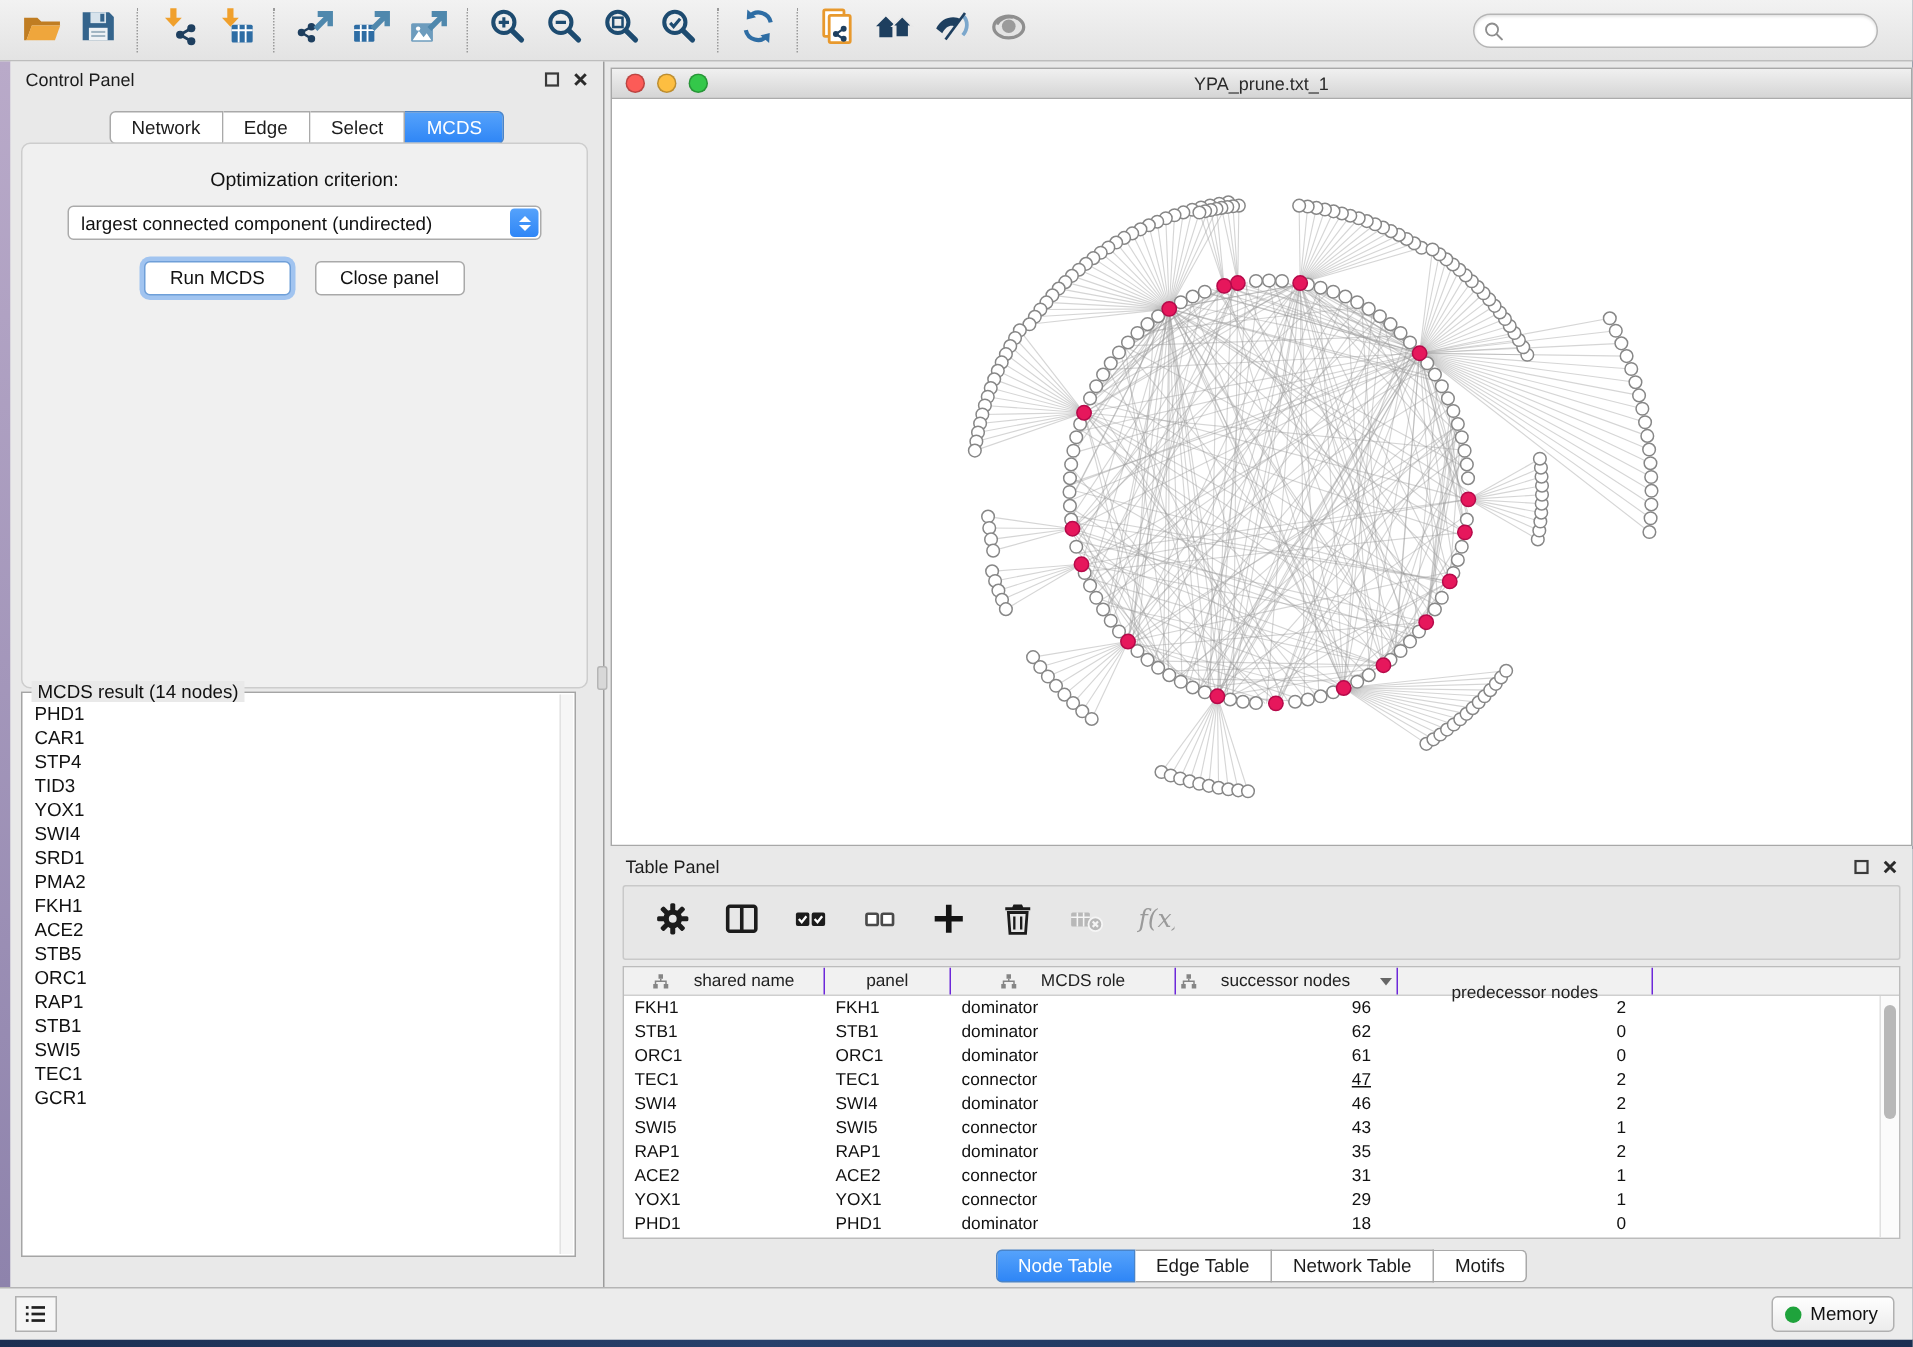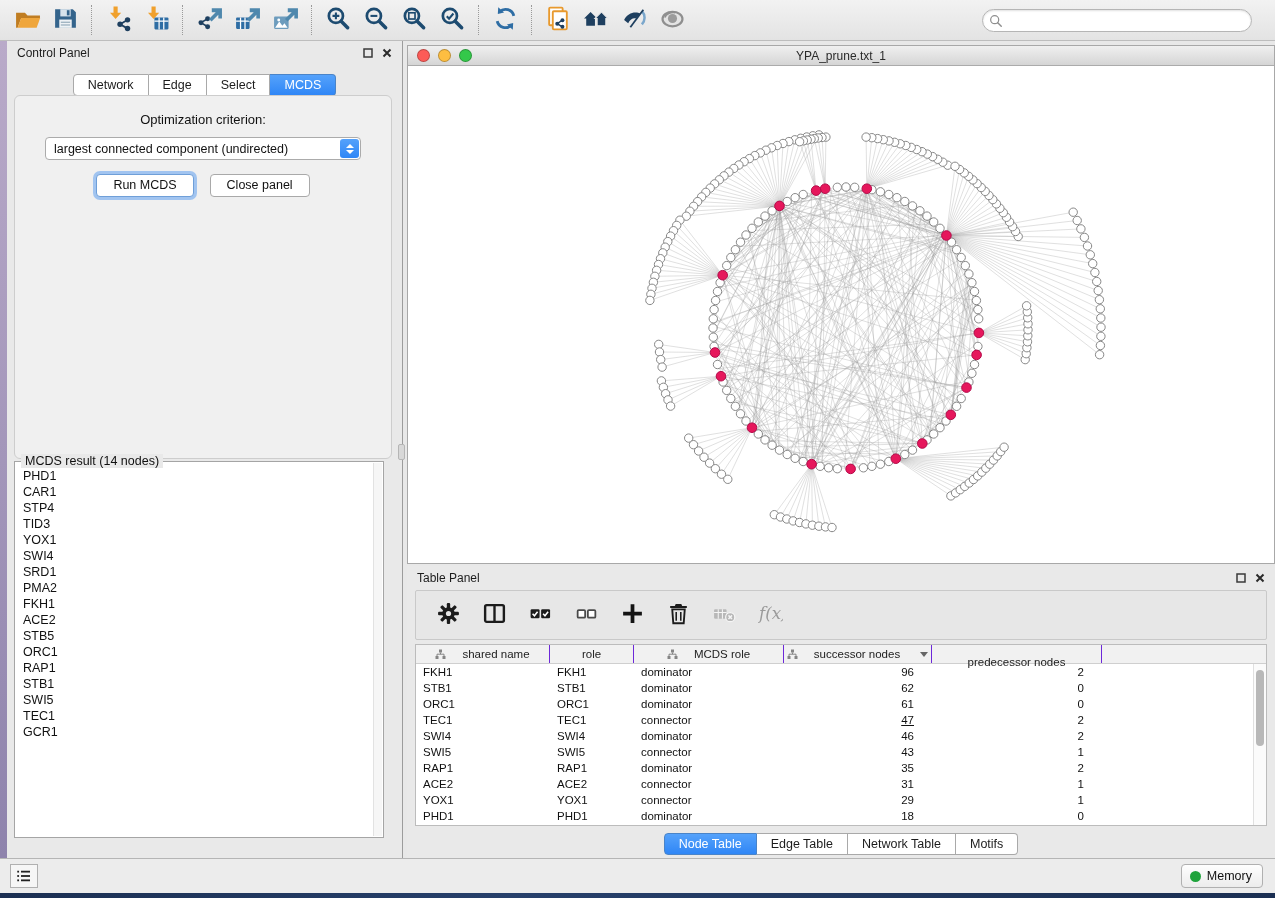--- a/index.html
+++ b/index.html
@@ -1070,21 +1070,21 @@
           <div class="th" style="width: 134px;">
             <svg class="hier" viewBox="0 0 11 11">
               <rect x="4" y="0.5" width="3" height="3" fill="#858585"></rect>
               <rect x="0.5" y="7" width="3" height="3" fill="#858585"></rect>
               <rect x="7.5" y="7" width="3" height="3" fill="#858585"></rect>
               <path d="M5.5 3.5V5.2M2 7V5.2h7V7" stroke="#858585" fill="none"></path>
             </svg>
             <span>shared name</span>
           </div>
           <div class="th" style="width: 84px;">
-            <span>role</span>
+            <span>panel</span>
           </div>
           <div class="th" style="width: 150px;">
             <svg class="hier" viewBox="0 0 11 11">
               <rect x="4" y="0.5" width="3" height="3" fill="#858585"></rect>
               <rect x="0.5" y="7" width="3" height="3" fill="#858585"></rect>
               <rect x="7.5" y="7" width="3" height="3" fill="#858585"></rect>
               <path d="M5.5 3.5V5.2M2 7V5.2h7V7" stroke="#858585" fill="none"></path>
             </svg>
             <span>MCDS role</span>
           </div>

